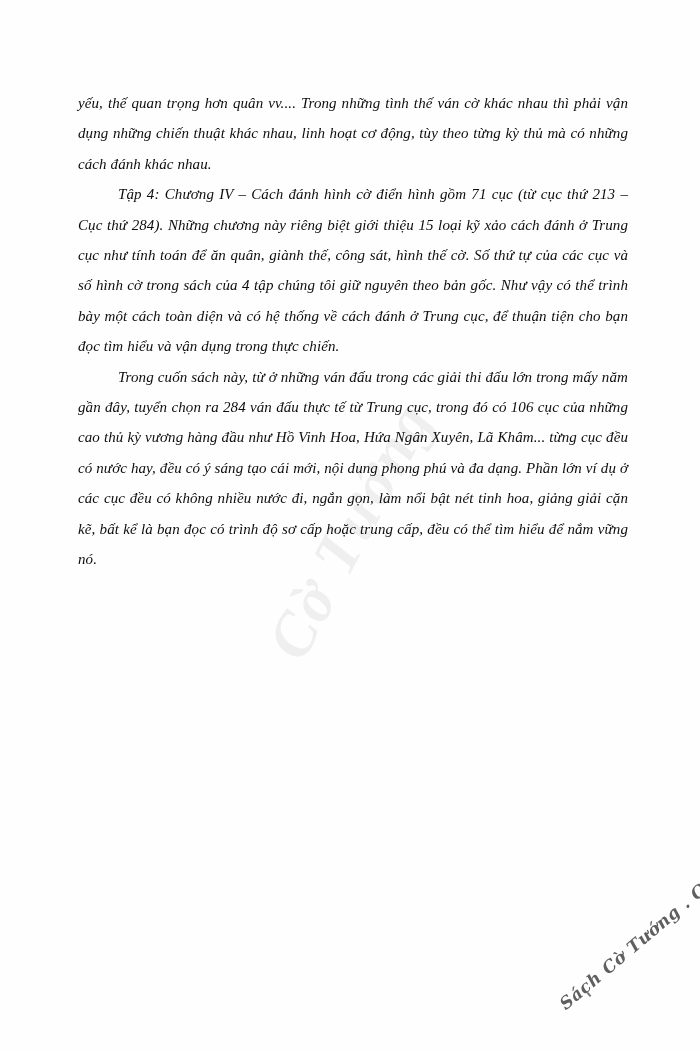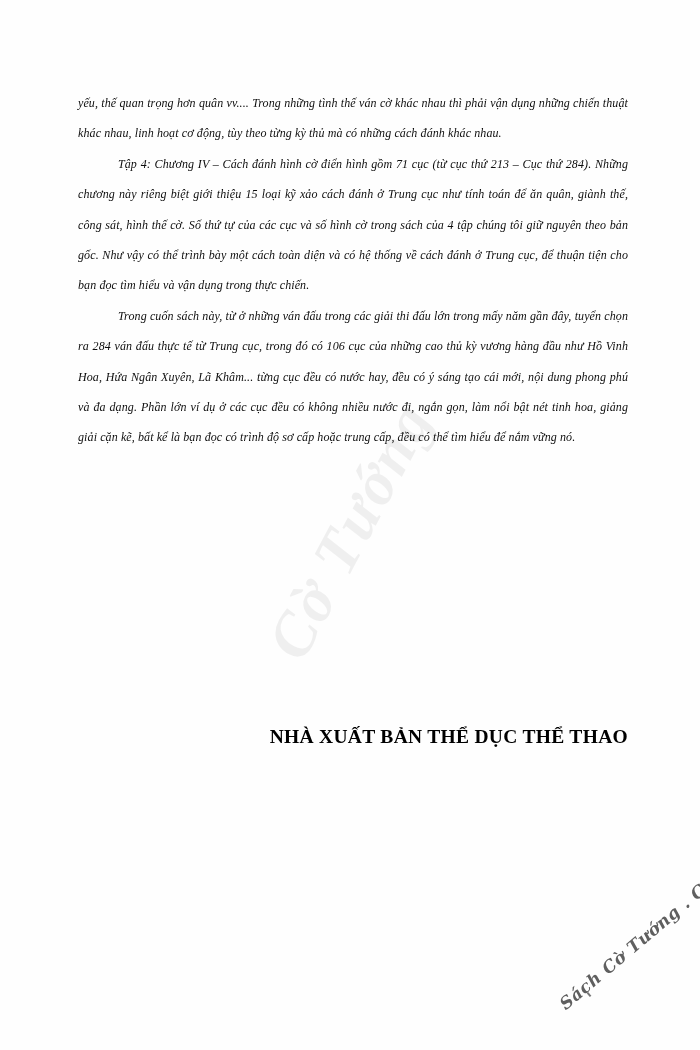--- a/index.html
+++ b/index.html
@@ -46,21 +46,21 @@
   .body-text {
     position: absolute;
     left: 78px;
     top: 88px;
     width: 550px;
     z-index: 2;
   }
   .para {
     margin: 0 0 0 0;
     font-style: italic;
-    font-size: 12px;
+    font-size: 15px;
     line-height: 30.4px;
     color: #0d0d0d;
     text-align: justify;
     text-justify: inter-word;
     letter-spacing: 0.1px;
   }
   .para.indent {
     text-indent: 40px;
   }
   
@@ -123,20 +123,19 @@
   <div class="wm-center">
     <span>Cờ Tướng</span>
   </div>
 
   <div class="body-text">
     <p class="para">yếu, thế quan trọng hơn quân vv.... Trong những tình thế ván cờ khác nhau thì phải vận dụng những chiến thuật khác nhau, linh hoạt cơ động, tùy theo từng kỳ thủ mà có những cách đánh khác nhau.</p>
     <p class="para indent">Tập 4: Chương IV – Cách đánh hình cờ điển hình gồm 71 cục (từ cục thứ 213 – Cục thứ 284). Những chương này  riêng biệt giới thiệu 15 loại kỹ xảo cách đánh ở Trung cục như tính toán để ăn quân, giành thế, công sát, hình thế cờ. Số thứ tự của các cục và số hình cờ trong sách của 4 tập chúng tôi giữ nguyên theo bản gốc. Như vậy có thể trình bày một cách toàn diện và có hệ thống về cách đánh ở Trung cục, để thuận tiện cho bạn đọc tìm hiểu và vận dụng trong thực chiến.</p>
     <p class="para indent">Trong cuốn sách này, từ ở những ván đấu trong các giải thi đấu lớn trong mấy năm gần đây, tuyển chọn ra 284 ván đấu thực tế từ Trung cục, trong đó có 106 cục của những cao thủ kỳ vương hàng đầu như Hồ Vinh Hoa, Hứa Ngân Xuyên, Lã Khâm... từng cục đều có nước hay, đều có ý sáng tạo cái mới, nội dung phong phú và đa dạng. Phần lớn ví dụ ở các cục đều có không nhiều nước đi, ngắn gọn, làm nổi bật nét tinh hoa, giảng giải cặn kẽ, bất kể là bạn đọc có trình độ sơ cấp hoặc trung cấp, đều có thể tìm hiểu để nắm vững nó.</p>
   </div>
 
-  <div class="publisher">NHÀ XUẤT BẢN THỂ DỤC THỂ THAO</div>
 
   <div class="wm-corner">
     <div class="dot"></div>
     <span>Sách Cờ Tướng . Com</span>
   </div>
 
 </div>
 
 </body></html>

